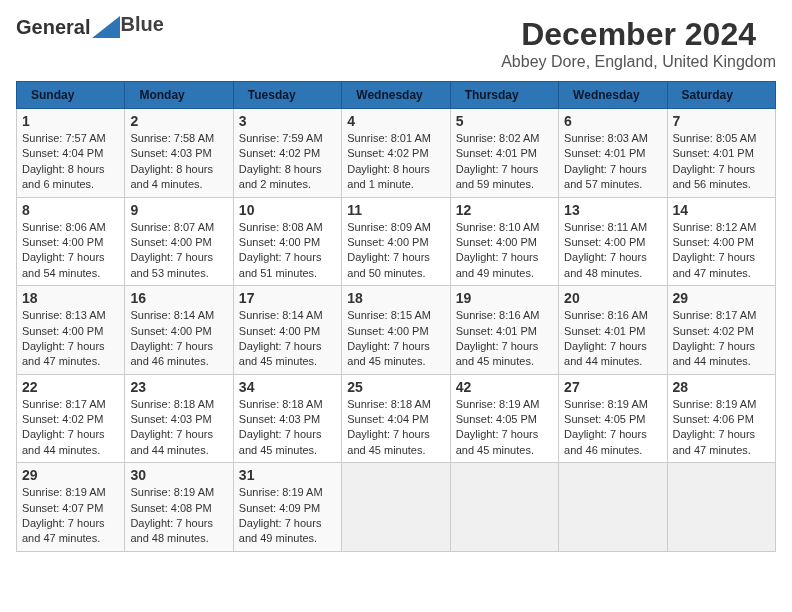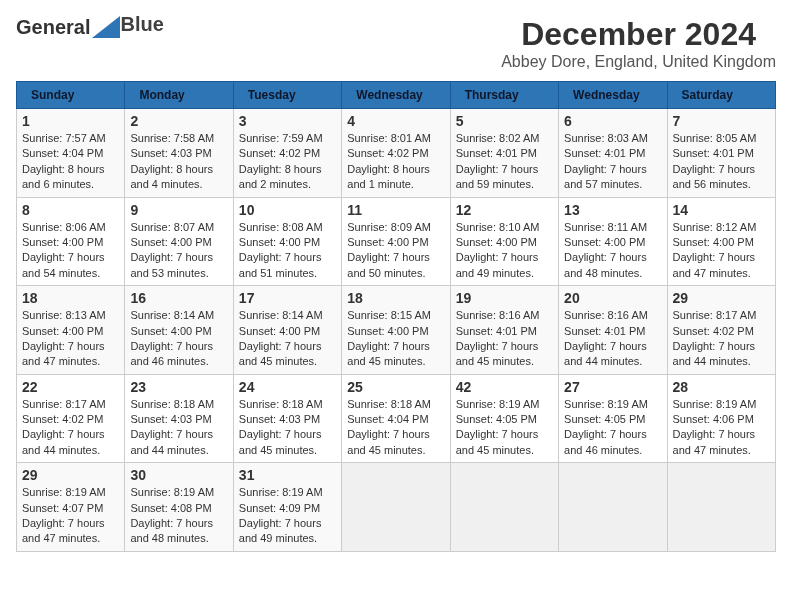--- a/index.html
+++ b/index.html
@@ -129,21 +129,21 @@
         <td><span class="day-number">16</span><span class="day-info">Sunrise: 8:14 AM<br>Sunset: 4:00 PM<br>Daylight: 7 hours<br>and 46 minutes.</span></td>
         <td><span class="day-number">17</span><span class="day-info">Sunrise: 8:14 AM<br>Sunset: 4:00 PM<br>Daylight: 7 hours<br>and 45 minutes.</span></td>
         <td><span class="day-number">18</span><span class="day-info">Sunrise: 8:15 AM<br>Sunset: 4:00 PM<br>Daylight: 7 hours<br>and 45 minutes.</span></td>
         <td><span class="day-number">19</span><span class="day-info">Sunrise: 8:16 AM<br>Sunset: 4:01 PM<br>Daylight: 7 hours<br>and 45 minutes.</span></td>
         <td><span class="day-number">20</span><span class="day-info">Sunrise: 8:16 AM<br>Sunset: 4:01 PM<br>Daylight: 7 hours<br>and 44 minutes.</span></td>
         <td><span class="day-number">29</span><span class="day-info">Sunrise: 8:17 AM<br>Sunset: 4:02 PM<br>Daylight: 7 hours<br>and 44 minutes.</span></td>
       </tr>
       <tr>
         <td><span class="day-number">22</span><span class="day-info">Sunrise: 8:17 AM<br>Sunset: 4:02 PM<br>Daylight: 7 hours<br>and 44 minutes.</span></td>
         <td><span class="day-number">23</span><span class="day-info">Sunrise: 8:18 AM<br>Sunset: 4:03 PM<br>Daylight: 7 hours<br>and 44 minutes.</span></td>
-        <td><span class="day-number">24</span><span class="day-info">Sunrise: 8:18 AM<br>Sunset: 4:03 PM<br>Daylight: 7 hours<br>and 45 minutes.</span></td>
+        <td><span class="day-number">34</span><span class="day-info">Sunrise: 8:18 AM<br>Sunset: 4:03 PM<br>Daylight: 7 hours<br>and 45 minutes.</span></td>
         <td><span class="day-number">25</span><span class="day-info">Sunrise: 8:18 AM<br>Sunset: 4:04 PM<br>Daylight: 7 hours<br>and 45 minutes.</span></td>
         <td><span class="day-number">42</span><span class="day-info">Sunrise: 8:19 AM<br>Sunset: 4:05 PM<br>Daylight: 7 hours<br>and 45 minutes.</span></td>
         <td><span class="day-number">27</span><span class="day-info">Sunrise: 8:19 AM<br>Sunset: 4:05 PM<br>Daylight: 7 hours<br>and 46 minutes.</span></td>
         <td><span class="day-number">28</span><span class="day-info">Sunrise: 8:19 AM<br>Sunset: 4:06 PM<br>Daylight: 7 hours<br>and 47 minutes.</span></td>
       </tr>
       <tr>
         <td><span class="day-number">29</span><span class="day-info">Sunrise: 8:19 AM<br>Sunset: 4:07 PM<br>Daylight: 7 hours<br>and 47 minutes.</span></td>
         <td><span class="day-number">30</span><span class="day-info">Sunrise: 8:19 AM<br>Sunset: 4:08 PM<br>Daylight: 7 hours<br>and 48 minutes.</span></td>
         <td><span class="day-number">31</span><span class="day-info">Sunrise: 8:19 AM<br>Sunset: 4:09 PM<br>Daylight: 7 hours<br>and 49 minutes.</span></td>
         <td class="empty-cell"></td>

